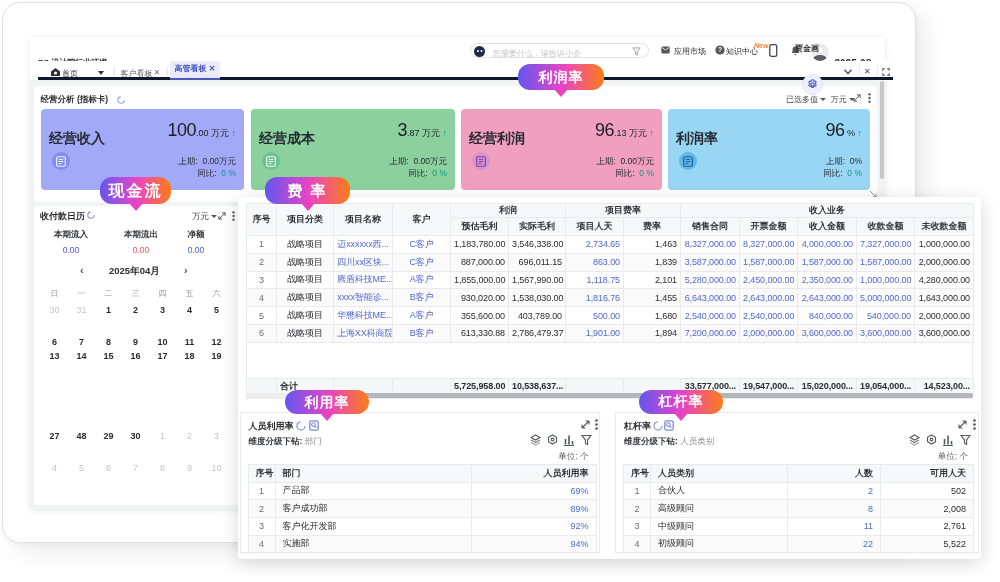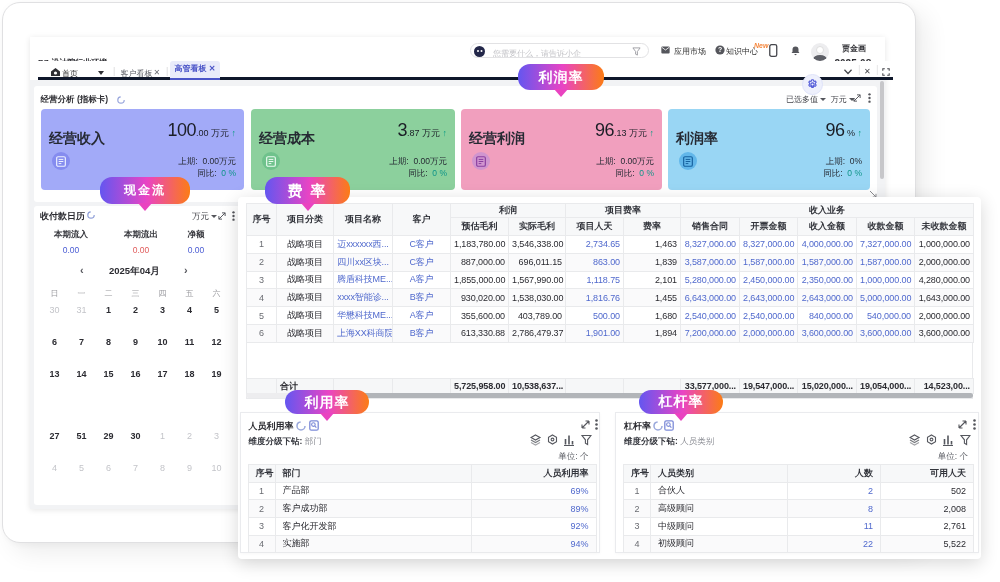--- a/index.html
+++ b/index.html
@@ -102,21 +102,21 @@
       <rect x="0.75" y="0.75" width="7.5" height="12.5" rx="1.8" fill="none" stroke="#45464c" stroke-width="1.4"></rect>
     </svg>
   <svg class="abs" style="left:761px;top:8px;" width="9" height="11" viewBox="0 0 12 13">
       <path d="M6 1a4 4 0 0 1 4 4v3l1.3 1.8H0.7L2 8V5a4 4 0 0 1 4-4z" fill="#55565c"></path>
       <path d="M4.5 11.2a1.5 1.5 0 0 0 3 0z" fill="#55565c"></path>
     </svg>
   <div class="abs" style="left:781px;top:6px;width:18px;height:18px;border-radius:50%;background:#ededef;overflow:hidden;">
       <div style="position:absolute;left:5px;top:3px;width:8px;height:8px;border-radius:50%;background:#fff;border:1px solid #ddd;"></div>
       <div style="position:absolute;left:2px;top:12px;width:14px;height:9px;border-radius:50%;background:#5d5f66;"></div>
     </div>
-  <span class="abs" style="left:812px;top:6px;font-size:8px;font-weight:bold;color:#2e2e33;">贾金画</span>
+  <span class="abs" style="left:765px;top:6px;font-size:8px;font-weight:bold;color:#2e2e33;">贾金画</span>
   <span class="abs" style="left:804.5px;top:15px;font-size:10px;font-weight:bold;color:#2e2e33;margin-top:6px;">2025-08-18</span>
   <div class="abs tabs">
     <span class="abs" style="left:13px;top:7px;line-height:0;font-size:0;"><svg width="9" height="8" viewBox="0 0 9 8">
           <path d="M4.5 0L9 3.6V8H0V3.6z" fill="#2e2e33"></path>
           <circle cx="4.5" cy="5" r="1.6" fill="#fff"></circle>
         </svg></span>
     <span class="abs hic" style="left:24px;top:7px;">首页</span>
     <span class="abs" style="left:60px;top:9.5px;width:0;height:0;border-left:3.5px solid transparent;border-right:3.5px solid transparent;border-top:4px solid #2e2e33;"></span>
     <span class="abs" style="left:75px;top:5px;color:#d8d8da;font-size:9px;">|</span>
     <span class="abs hic" style="left:82.5px;top:7px;color:#55575e;">客户看板</span>
@@ -210,32 +210,32 @@
     </div>
   <div class="abs calrow" style="top:299px;">
       <i>6</i>
       <i>7</i>
       <i>8</i>
       <i>9</i>
       <i>10</i>
       <i>11</i>
       <i>12</i>
     </div>
-  <div class="abs calrow" style="top:331px;">
+  <div class="abs calrow" style="top:313px;">
       <i>13</i>
       <i>14</i>
       <i>15</i>
       <i>16</i>
       <i>17</i>
       <i>18</i>
       <i>19</i>
     </div>
   <div class="abs calrow" style="top:393px;">
       <i>27</i>
-      <i>51</i>
+      <i>48</i>
       <i>29</i>
       <i>30</i>
       <i class="o">1</i>
       <i class="o">2</i>
       <i class="o">3</i>
     </div>
   <div class="abs calrow" style="top:425px;">
       <i class="o">4</i>
       <i class="o">5</i>
       <i class="o">6</i>
@@ -603,16 +603,16 @@
             <td class="tl">初级顾问</td>
             <td class="tr blue">22</td>
             <td class="tr">5,522</td>
           </tr>
     </tbody>
       </table>
   </div>
 </div>
 
 <div class="abs pill" style="left:518px;top:64px;width:86px;height:26px;font-size:14px;line-height:26px;letter-spacing:1px;">利润率<span class="tri"></span></div>
-<div class="abs pill" style="left:100px;top:177px;width:90px;height:27px;font-size:12px;line-height:27px;letter-spacing:2px;">现金流<span class="tri"></span></div>
+<div class="abs pill" style="left:100px;top:177px;width:71px;height:27px;font-size:16px;line-height:27px;letter-spacing:2px;">现金流<span class="tri"></span></div>
 <div class="abs pill" style="left:265px;top:177px;width:85px;height:27px;font-size:15px;line-height:27px;letter-spacing:2px;z-index:60;">费 率<span class="tri"></span></div>
 <div class="abs pill" style="left:285px;top:390px;width:84px;height:24px;font-size:14px;line-height:24px;letter-spacing:1px;z-index:60;">利用率<span class="tri"></span></div>
 <div class="abs pill" style="left:639px;top:390px;width:84px;height:23.5px;font-size:14px;line-height:23px;letter-spacing:1px;z-index:60;">杠杆率<span class="tri"></span></div>
 
 </body></html>

